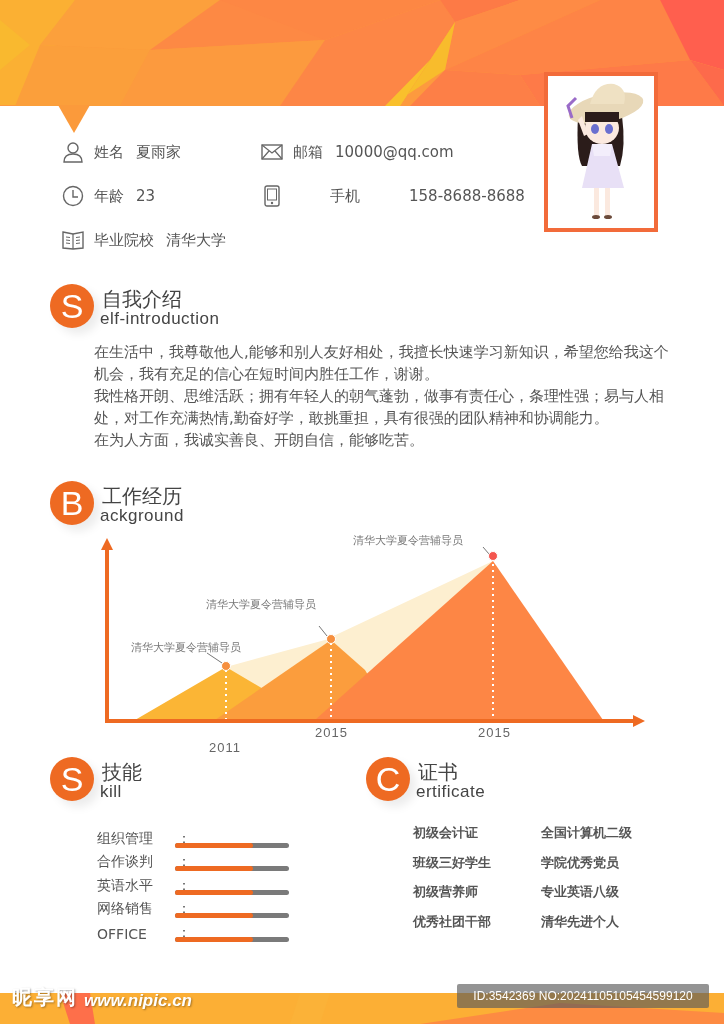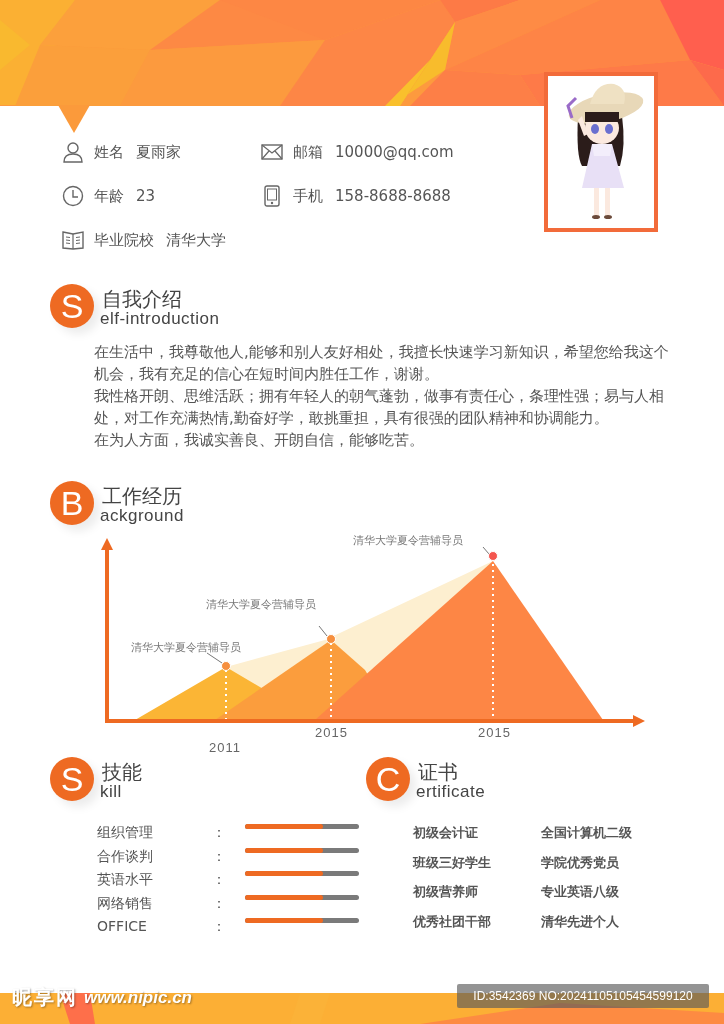--- a/index.html
+++ b/index.html
@@ -39,35 +39,35 @@
   .intro p { margin: 0; }
 
   
   .chart { position: absolute; left: 95px; top: 530px; width: 560px; height: 220px; }
   .chart svg { display: block; }
   .chart .ann { position: absolute; font-family: "DejaVu Serif", serif; font-size: 11px; color: #777; white-space: nowrap; }
   .chart .xt { position: absolute; font-family: "Liberation Sans", sans-serif; font-size: 13px; color: #666; letter-spacing: 1px; }
 
   
   .skills { position: absolute; left: 97px; top: 824px; }
-  .skill { display: flex; align-items: flex-start; height: 23.6px; gap: 35px; }
+  .skill { display: flex; align-items: flex-end; height: 23.6px; }
   .skill .name { width: 80px; font-size: 14px; color: #555; white-space: nowrap; }
   .skill .colon { width: 14px; font-size: 14px; color: #555; }
   .bar { position: relative; width: 114px; height: 5px; border-radius: 3px; background: #7a7a7a; margin-left: -16px; }
   .bar .fill { position: absolute; left: 0; top: 0; height: 5px; border-radius: 3px; background: #ee6a22; }
 
   
   .certs { position: absolute; left: 413px; top: 823px; display: grid; grid-template-columns: 128px 130px; row-gap: 10.5px; }
   .cert { font-size: 13px; font-weight: bold; color: #555; line-height: 19px; white-space: nowrap; }
 
   
   .footer { position: absolute; left: 0; top: 993px; width: 724px; height: 31px; overflow: hidden; }
   .footer svg { display: block; }
   .wm-left { position: absolute; left: 12px; top: 984px; color: #fff; font-family: "Liberation Sans", sans-serif;
-    font-weight: bold; font-style: italic; font-size: 17px; text-shadow: 1px 1px 2px rgba(0,0,0,0.35); display: flex; align-items: center; gap: 6px; }
+    font-weight: bold; font-style: italic; font-size: 17px; text-shadow: 1px 1px 2px rgba(0,0,0,0.35); display: flex; align-items: flex-end; gap: 6px; }
   .wm-left .brand { font-size: 20px; letter-spacing: 2px; font-style: normal; }
   .wm-right { position: absolute; left: 457px; top: 984px; width: 252px; height: 24px; background: rgba(90,90,90,0.65);
     border-radius: 2px; color: #fff; font-family: "Liberation Sans", sans-serif; font-size: 12px; line-height: 24px; text-align: center; white-space: nowrap; }
 </style>
 </head>
 <body>
 
 <div class="banner">
   <svg width="724" height="106" viewBox="0 0 724 106">
     <rect width="724" height="106" fill="#fd9a3e"></rect>
@@ -162,21 +162,21 @@
   <span class="ic">
     <svg width="22" height="16" viewBox="0 0 22 16">
         <rect x="1" y="1" width="20" height="14" fill="none" stroke="#666" stroke-width="1.4"></rect>
         <path d="M1 1 L11 9 L21 1 M1 15 L8 7 M21 15 L14 7" fill="none" stroke="#666" stroke-width="1.2"></path>
       </svg>
   </span>
   <span class="lbl">邮箱</span>
   <span class="val">10000@qq.com</span>
 </div>
 
-<div class="info-row" style="left:261px;top:185px;">
+<div class="info-row" style="left:261px;top:185px;gap:37px;">
   <span class="ic">
     <svg width="16" height="22" viewBox="0 0 16 22">
         <rect x="1" y="1" width="14" height="20" rx="2" fill="none" stroke="#666" stroke-width="1.4"></rect>
         <rect x="3.5" y="4" width="9" height="11" fill="none" stroke="#666" stroke-width="1"></rect>
         <circle cx="8" cy="18" r="1.2" fill="#666"></circle>
       </svg>
   </span>
   <span class="lbl">手机</span>
   <span class="val">158-8688-8688</span>
 </div>

